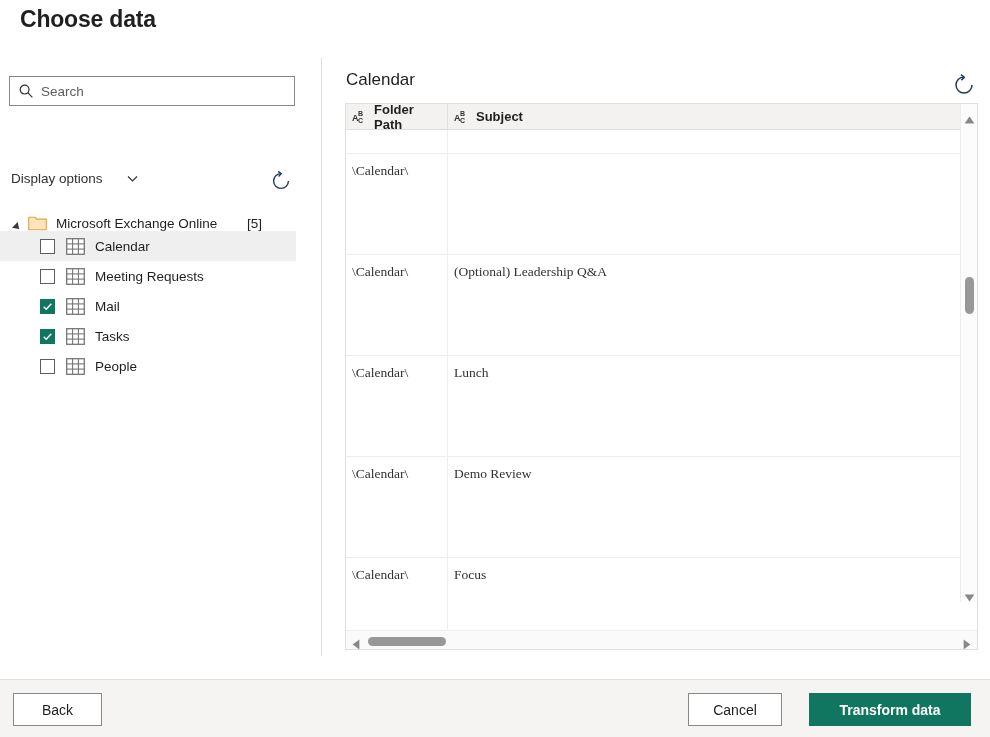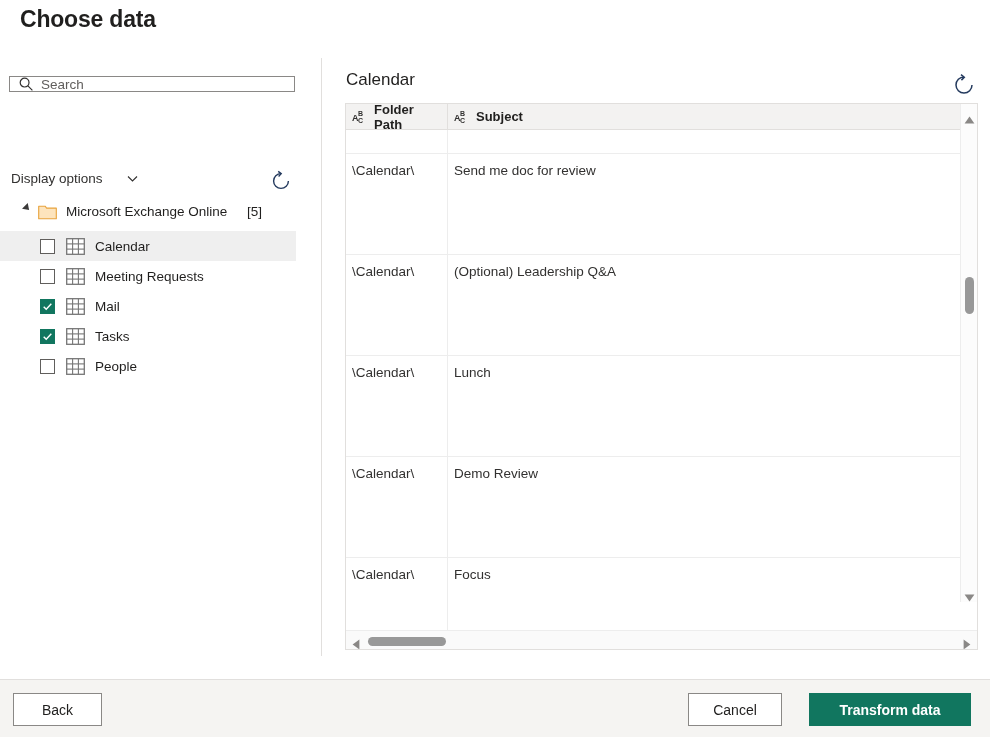--- a/index.html
+++ b/index.html
@@ -24,21 +24,21 @@
   .body-area { position:absolute; left:0; top:58px; width:990px; height:600px; }
   .panel-divider {
     position:absolute; left:321px; top:58px; width:1px; height:598px;
     background:#e1dfdd;
   }
 
   
   .left-panel { position:absolute; left:0; top:0; width:321px; height:600px; }
 
   .search-box {
-    position:absolute; left:9px; top:18px; width:286px; height:16px;
+    position:absolute; left:9px; top:18px; width:286px; height:30px;
     border:1px solid #8a8886; background:#fff;
     display:flex; align-items:center; padding:0 8px;
   }
   .search-icon { width:16px; height:16px; flex:0 0 16px; margin-right:7px; }
   .search-input {
     border:none; outline:none; background:transparent;
     font-family:"Liberation Sans", sans-serif; font-size:13.5px;
     color:#323130; width:100%; padding:0;
   }
   .search-input::placeholder { color:#605e5c; opacity:1; }
@@ -51,21 +51,21 @@
   .chev { width:13px; height:13px; display:inline-block; }
 
   .refresh-left {
     position:absolute; left:270px; top:112px;
     width:22px; height:22px; cursor:pointer;
   }
 
   
   .tree { position:absolute; left:0; top:146px; width:296px; }
   .tree-root {
-    display:flex; align-items:flex-start; height:27px; padding-left:24px;
+    display:flex; align-items:flex-end; height:27px; padding-left:14px;
     font-size:13.5px; color:#201f1e;
   }
   .tri {
     width:0; height:0; border-left:6px solid #3b3a39;
     border-top:4.5px solid transparent; border-bottom:4.5px solid transparent;
     margin-right:8px; transform:rotate(45deg); flex:0 0 auto;
   }
   .folder-icon { width:19px; height:16px; margin-right:9px; flex:0 0 19px; }
   .root-count { margin-left:auto; padding-right:34px; font-size:13.5px; color:#201f1e; }
 
@@ -103,21 +103,21 @@
     border-bottom:1px solid #e1dfdd;
     font-size:13px; font-weight:bold; color:#201f1e;
   }
   .hcell { display:flex; align-items:center; padding:0 6px; height:100%; }
   .hcell.c0 { width:102px; border-right:1px solid #e1dfdd; }
   .hcell.c1 { flex:1; }
   .abc-icon { width:17px; height:15px; margin-right:5px; flex:0 0 17px; }
 
   .grid-body { position:relative; height:520px; }
   .row { display:flex; border-bottom:1px solid #ededed; font-size:13.5px; color:#323130; }
-  .cell { padding:9px 6px 0 6px; }
+  .cell { padding:9px 6px 0 6px;font-family:Liberation Serif, serif; }
   .cell.c0 { width:102px; border-right:1px solid #ededed; }
   .cell.c1 { flex:1; }
 
   
   .vscroll {
     position:absolute; right:0; top:0; width:17px; height:498px;
     background:#fcfcfc; border-left:1px solid #ededed;
   }
   .vs-up, .vs-down { position:absolute; left:3px; width:11px; height:8px; }
   .vs-up { top:6px; }
@@ -327,21 +327,20 @@
 
       <div class="grid-body">
 
         <div class="row" style="height:24px">
           <div class="cell c0"></div>
           <div class="cell c1"></div>
         </div>
 
         <div class="row" style="height:101px">
           <div class="cell c0">\Calendar\</div>
-          <div class="cell c1">Send me doc for review</div>
         </div>
 
         <div class="row" style="height:101px">
           <div class="cell c0">\Calendar\</div>
           <div class="cell c1">(Optional) Leadership Q&amp;A</div>
         </div>
 
         <div class="row" style="height:101px">
           <div class="cell c0">\Calendar\</div>
           <div class="cell c1">Lunch</div>

